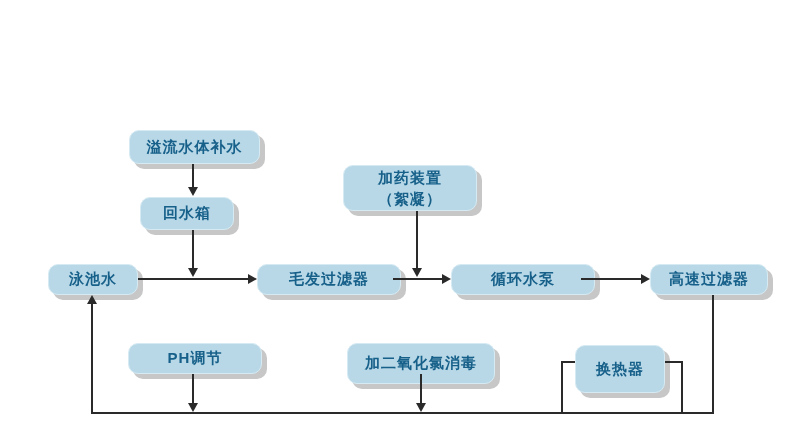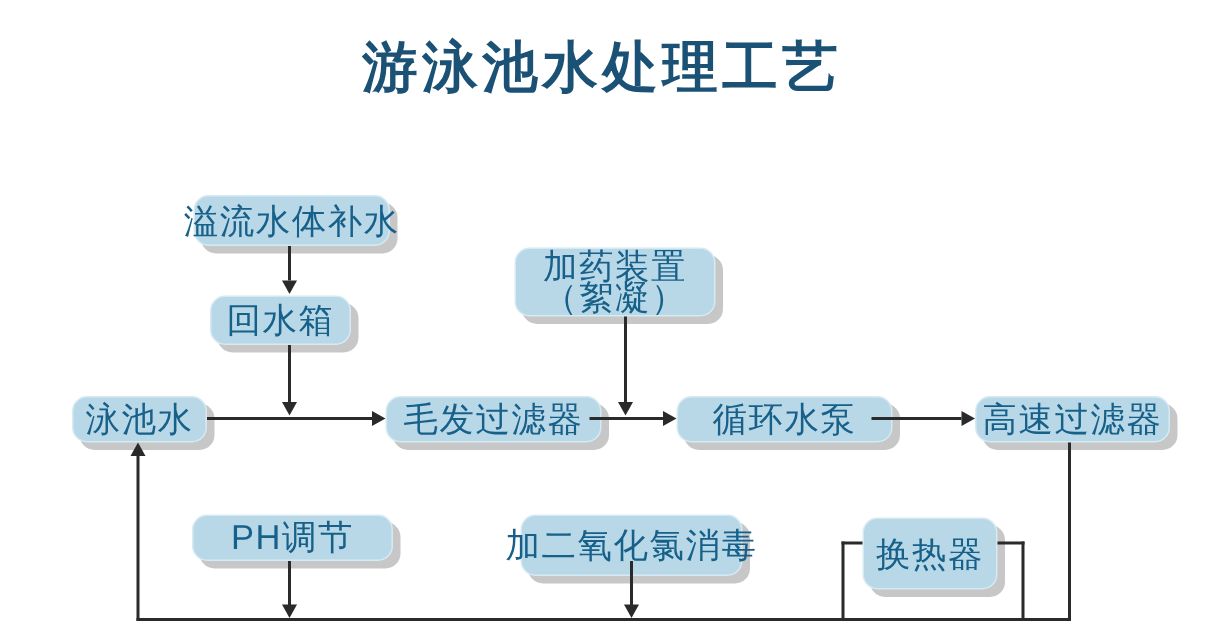--- a/index.html
+++ b/index.html
@@ -34,39 +34,38 @@
     position: absolute;
     display: flex;
     align-items: center;
     justify-content: center;
     background: var(--box-fill);
     color: var(--box-text);
     border: 1px solid #d6eaf3;
     box-sizing: border-box;
     border-radius: 10px;
     box-shadow: 5px 5px 0 var(--shadow);
-    font-weight: normal;
-    font-size: 23px;
+    font-weight: bold;
+    font-size: 15px;
     letter-spacing: 1px;
     white-space: nowrap;
   }
   .box.two-line { flex-direction: column; line-height: 21px; }
   .hline { position: absolute; height: 2px; background: var(--line); }
   .vline { position: absolute; width: 2px; background: var(--line); }
   .arr { position: absolute; width: 0; height: 0; }
   .arr.down  { border-left: 5px solid transparent; border-right: 5px solid transparent; border-top: 9px solid var(--line); }
   .arr.up    { border-left: 5px solid transparent; border-right: 5px solid transparent; border-bottom: 9px solid var(--line); }
   .arr.right { border-top: 5px solid transparent; border-bottom: 5px solid transparent; border-left: 9px solid var(--line); }
 </style>
 </head>
 <body>
 
 <div class="canvas">
 
-  <div class="title">游泳池水处理工艺</div>
 
   <div class="box" style="left:129px; top:130px; width:131px; height:34px;">
     <span>溢流水体补水</span>
   </div>
 
   <div class="box" style="left:140px; top:197px; width:94px; height:33px;justify-content:center;">
     <span>回水箱</span>
   </div>
 
   <div class="box two-line" style="left:343px; top:165px; width:134px; height:46px;">
@@ -79,21 +78,21 @@
   </div>
 
   <div class="box" style="left:257px; top:264px; width:144px; height:31px;">
     <span>毛发过滤器</span>
   </div>
 
   <div class="box" style="left:451px; top:264px; width:144px; height:31px;">
     <span>循环水泵</span>
   </div>
 
-  <div class="box" style="left:650px; top:264px; width:130px; height:31px;">
+  <div class="box" style="left:650px; top:264px; width:118px; height:31px;">
     <span>高速过滤器</span>
   </div>
 
   <div class="box" style="left:128px; top:343px; width:134px; height:31px;">
     <span>PH调节</span>
   </div>
 
   <div class="box" style="left:347px; top:343px; width:148px; height:41px;">
     <span>加二氧化氯消毒</span>
   </div>

